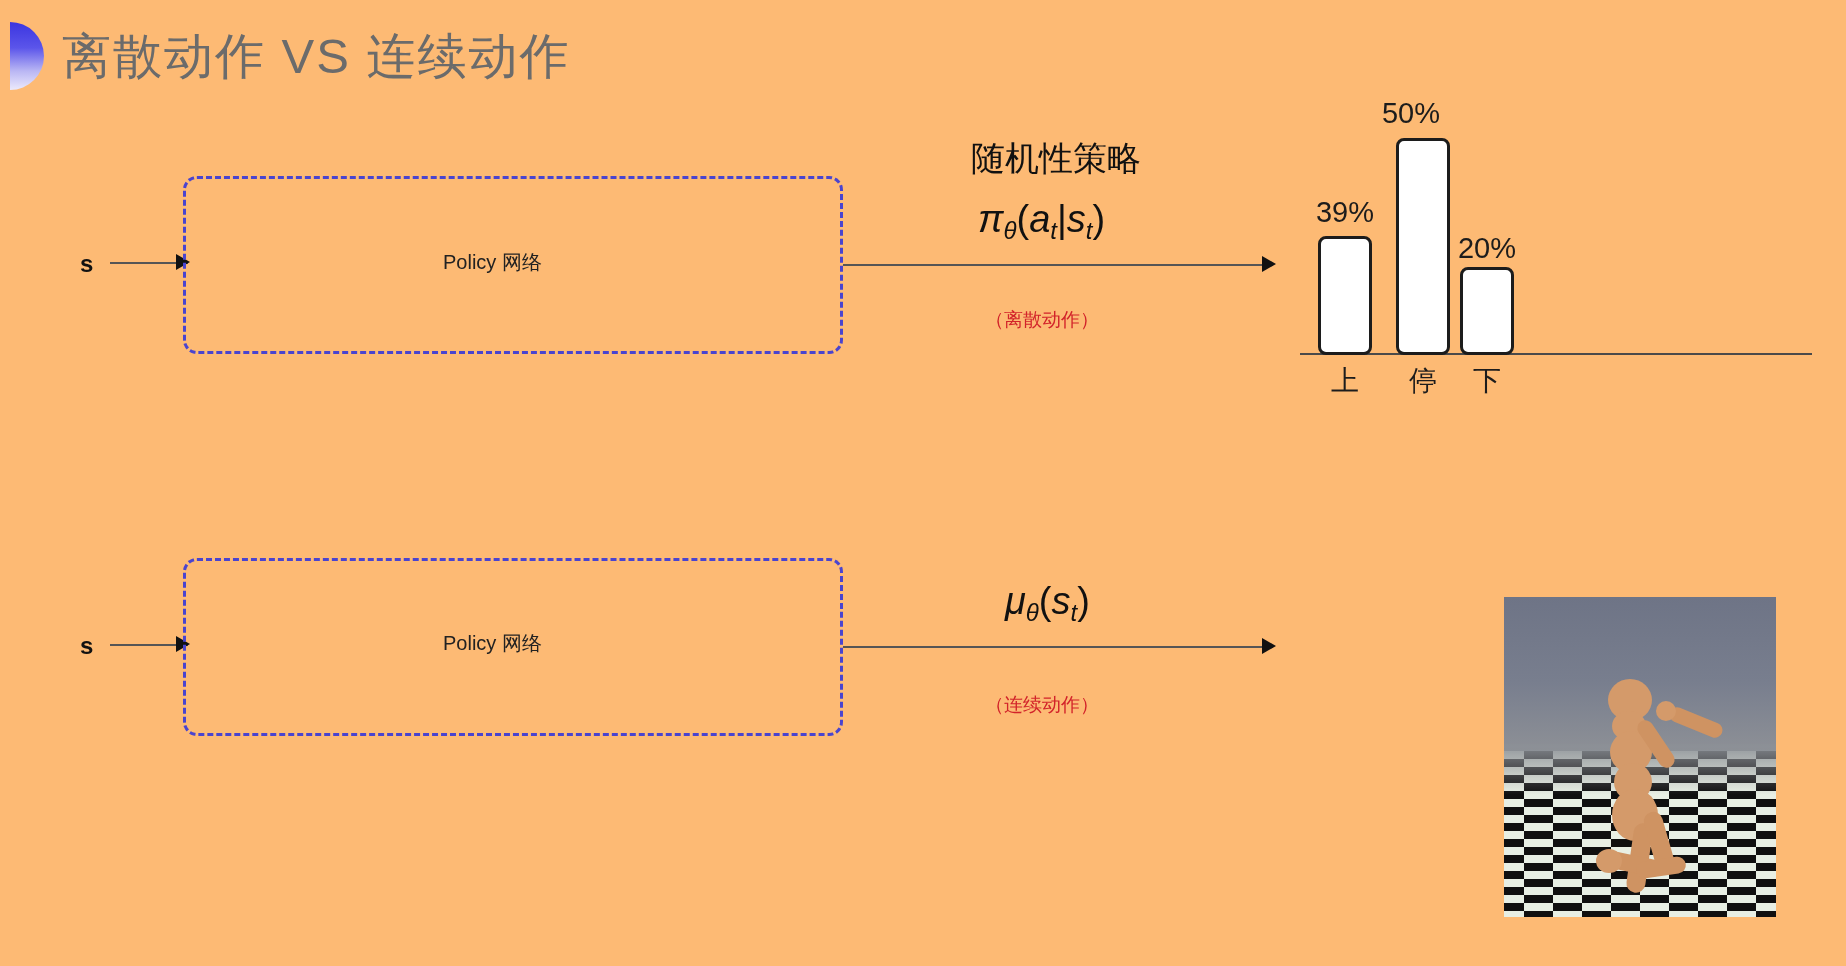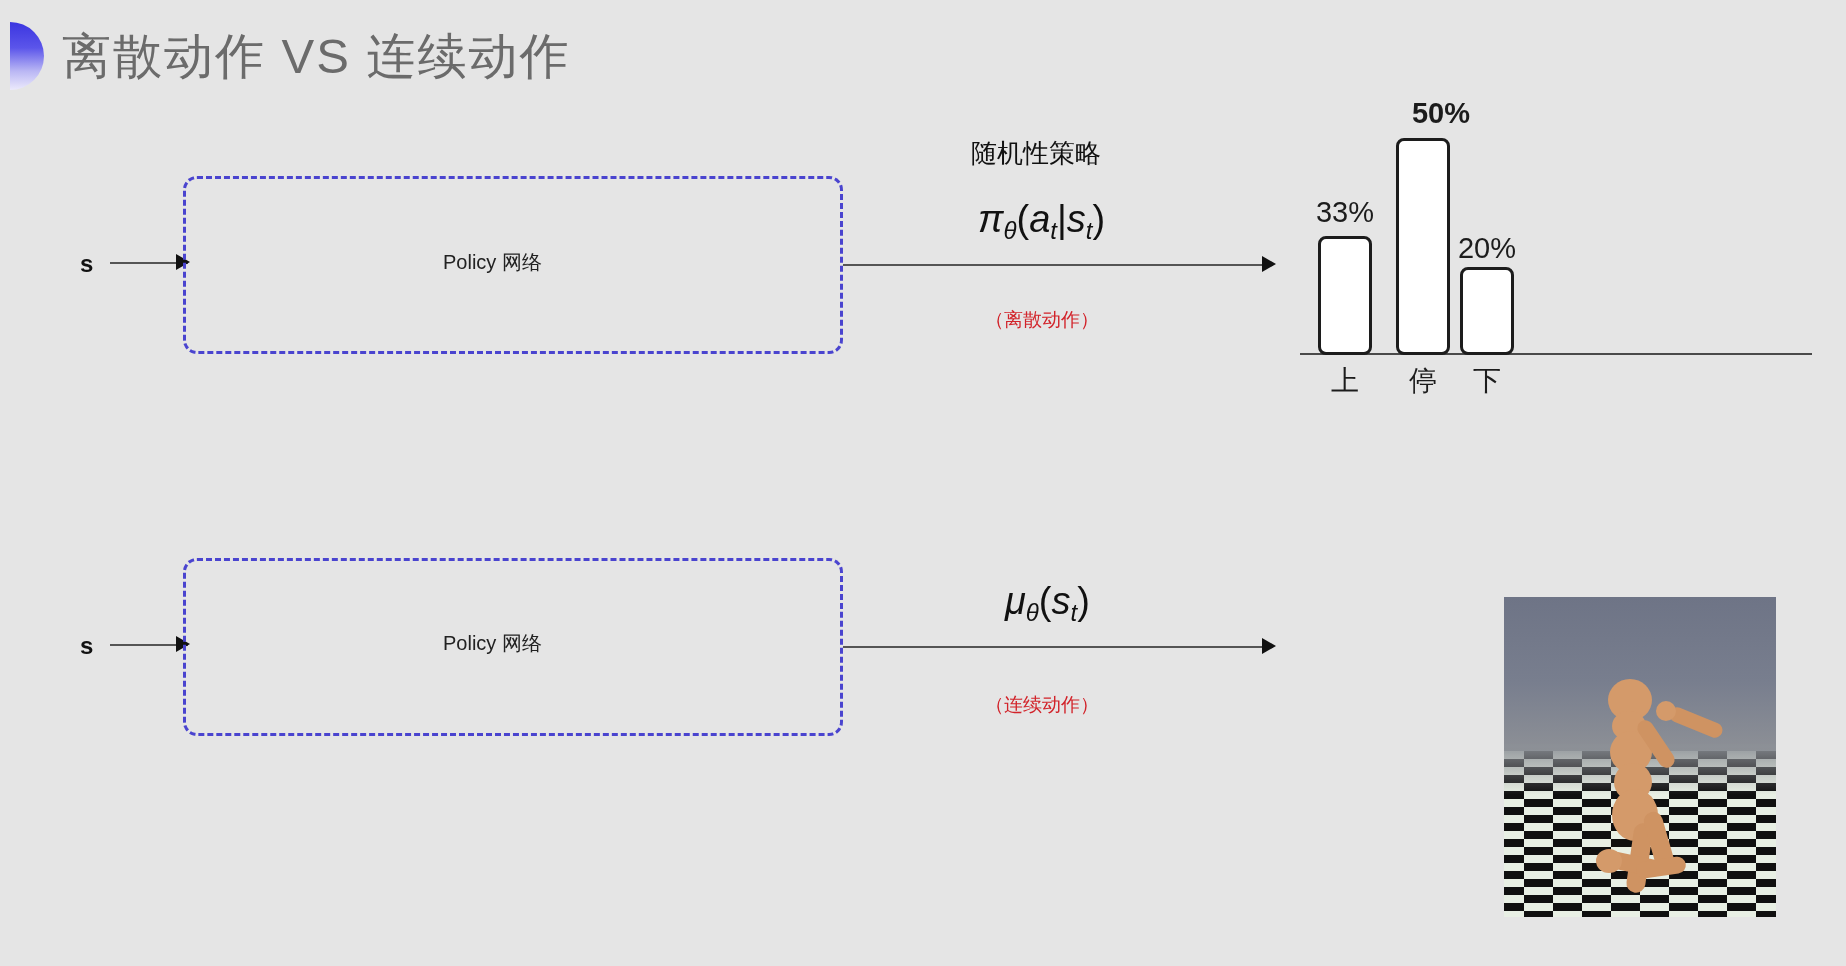--- a/index.html
+++ b/index.html
@@ -1,38 +1,38 @@
 <!DOCTYPE html>
 <html><head>
 <meta charset="utf-8">
 <style>
   html,body{margin:0;padding:0;background:#ffffff;}
   body{width:1846px;height:966px;position:relative;overflow:hidden;
        font-family:"Liberation Sans","DejaVu Sans",sans-serif;color:#111;}
-  .slide{position:absolute;inset:0;background:#e5e5e5;}
+  .slide{position:absolute;inset:0;background:#fdba74;}
 
   
   .title-bullet{position:absolute;left:10px;top:22px;width:34px;height:68px;
     border-top-right-radius:34px;border-bottom-right-radius:34px;
     background:linear-gradient(180deg,#3b35e0 0%,#5b55ea 38%,#b9b6f4 72%,#eceafc 100%);}
   .title-text{position:absolute;left:62px;top:24px;font-size:49px;line-height:64px;
     color:#6b6b6b;letter-spacing:2px;white-space:nowrap;font-weight:400;}
 
   
   .s-label{position:absolute;font-size:24px;font-weight:700;color:#111;}
   .policy-box{position:absolute;border:3px dashed #4a44cf;border-radius:14px;
     background:transparent;}
   .policy-label{position:absolute;font-size:20px;color:#222;white-space:nowrap;}
 
   .hline{position:absolute;height:0;border-top:2px solid #555;}
   .arrowhead{position:absolute;width:0;height:0;
     border-top:8px solid transparent;border-bottom:8px solid transparent;
     border-left:14px solid #111;}
 
-  .policy-name{position:absolute;font-size:26px;color:#111;white-space:nowrap;}
+  .policy-name{position:absolute;font-size:34px;color:#111;white-space:nowrap;}
   .formula{position:absolute;font-family:Liberation Sans, sans-serif;
     font-style:italic;font-size:38px;color:#111;white-space:nowrap;}
   .formula .sub{font-size:24px;vertical-align:-0.28em;font-style:italic;}
   .formula .up{font-style:normal;}
   .redtag{position:absolute;font-size:19px;color:#d2232a;white-space:nowrap;}
 
   
   .chart{position:absolute;}
   .chart .axis{position:absolute;left:0;bottom:0;height:0;border-top:2px solid #4a4a4a;}
   .bar{position:absolute;bottom:0;background:#ffffff;border:3px solid #1c1c1c;
@@ -80,25 +80,25 @@
 
   <div class="formula" style="left:978px;top:198px;">
     <span>π</span><span class="sub">θ</span><span class="up">(</span><span>a</span><span class="sub">t</span><span class="up">|</span><span>s</span><span class="sub">t</span><span class="up">)</span>
   </div>
 
   <div class="redtag" style="left:985px;top:307px;">（离散动作）</div>
 
   <div class="chart" style="left:1300px;top:100px;width:512px;height:255px;">
     <div class="axis" style="width:512px;"></div>
 
-    <div class="bar-val" style="left:0px;top:96px;width:90px;">33%</div>
+    <div class="bar-val" style="left:0px;top:96px;width:90px;">39%</div>
     <div class="bar" style="left:18px;width:54px;height:119px;"></div>
     <div class="bar-cat" style="left:0px;top:262px;width:90px;">上</div>
 
-    <div class="bar-val" style="left:96px;top:-3px;width:90px;font-weight:bold;">50%</div>
+    <div class="bar-val" style="left:66px;top:-3px;width:90px;">50%</div>
     <div class="bar" style="left:96px;width:54px;height:217px;"></div>
     <div class="bar-cat" style="left:78px;top:262px;width:90px;">停</div>
 
     <div class="bar-val" style="left:142px;top:126px;width:90px;margin-top:6px;">20%</div>
     <div class="bar" style="left:160px;width:54px;height:88px;"></div>
     <div class="bar-cat" style="left:142px;top:262px;width:90px;">下</div>
   </div>
 
   <div class="s-label" style="left:80px;top:632px;">s</div>
   <div class="hline" style="left:110px;top:644px;width:78px;"></div>

